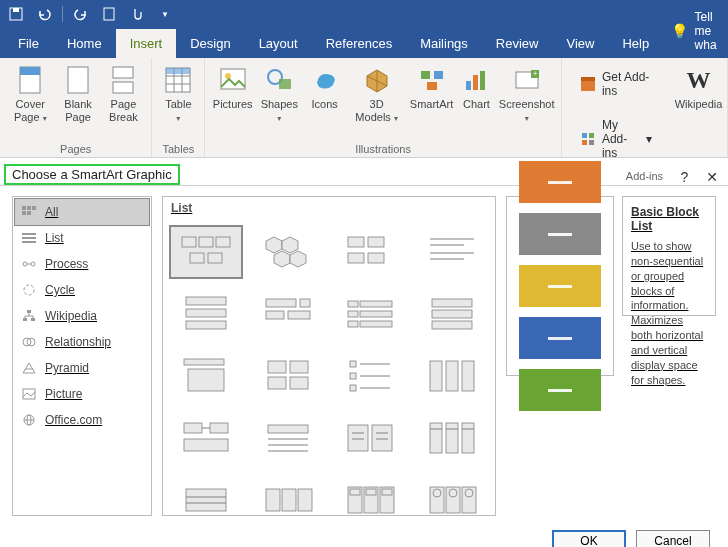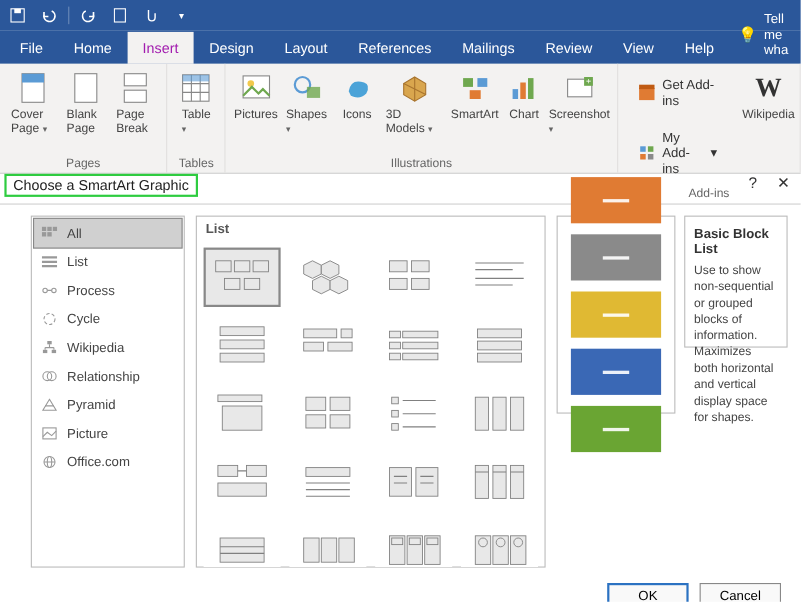--- a/index.html
+++ b/index.html
@@ -6,44 +6,44 @@
 body { background: #fff; width: 728px; height: 547px; overflow: hidden; font-size: 12px; }
 
 
 .titlebar { background: #2b579a; height: 28px; display: flex; align-items: center; padding: 0 6px; gap: 8px; }
 .titlebar .qat-btn { width: 20px; height: 20px; display: flex; align-items: center; justify-content: center; color: #fff; cursor: pointer; }
 .titlebar .qat-sep { width: 1px; height: 16px; background: rgba(255,255,255,0.3); }
 
 
 .menubar { background: #2b579a; height: 30px; display: flex; align-items: flex-end; padding: 0 4px; }
 .menubar .tab { color: #fff; padding: 7px 14px; cursor: pointer; font-size: 13px; }
-.menubar .tab.active { background: #f3f2f1; color: #a21caf; margin-top: 16px; }
+.menubar .tab.active { background: #f3f2f1; color: #4d7c0f; margin-top: 16px; }
 .menubar .tell-me { margin-left: auto; display: flex; align-items: center; color: #fff; gap: 6px; padding: 6px 8px; }
 .menubar .bulb { font-size: 14px; }
 
 
 .ribbon { background: #f3f2f1; height: 100px; display: flex; border-bottom: 1px solid #d0d0d0; }
 .ribbon-group { display: flex; flex-direction: column; justify-content: space-between; border-right: 1px solid #e1dfde; padding: 4px 6px 2px 6px; }
 .ribbon-group .group-row { display: flex; gap: 2px; }
 .ribbon-group .group-label { text-align: center; color: #666; font-size: 11px; padding-top: 2px; }
 .rbtn { display: flex; flex-direction: column; align-items: center; justify-content: flex-start; padding: 2px 4px; cursor: pointer; min-width: 40px; }
 .rbtn .icon { width: 32px; height: 32px; display: flex; align-items: center; justify-content: center; margin-bottom: 2px; }
-.rbtn .lbl { font-size: 11px; color: #444; line-height: 1.15; }
+.rbtn .lbl { font-size: 11px; color: #444; text-align: center; line-height: 1.15; }
 .rbtn .drop { font-size: 8px; color: #666; }
 .ribbon-right { display: flex; flex-direction: column; padding: 6px 8px; gap: 16px; }
 .small-btn { display: flex; align-items: center; gap: 6px; padding: 2px 4px; cursor: pointer; font-size: 12px; color: #333; }
 .small-btn .ico { width: 18px; height: 18px; display: flex; align-items: center; justify-content: center; }
 
 
-.dialog-title { display: flex; align-items: flex-start; height: 28px; border-bottom: 1px solid #d0d0d0; padding: 0 10px; }
+.dialog-title { display: flex; align-items: flex-end; height: 28px; border-bottom: 1px solid #d0d0d0; padding: 0 10px; }
 .dialog-title .title-box { border: 2px solid #2ecc40; padding: 1px 6px; font-size: 13px; color: #222; margin-left: -6px; }
 .dialog-title .right { margin-left: auto; display: flex; gap: 18px; }
 .dialog-title .right span { cursor: pointer; font-size: 14px; color: #333; }
 
-.dialog-body { display: flex; padding: 10px 12px 0 28px; gap: 10px; height: 330px; }
+.dialog-body { display: flex; padding: 10px 12px 0 12px; gap: 10px; height: 330px; text-decoration: underline; }
 
 
 .catlist { width: 140px; border: 1px solid #bbb; background: #fff; padding: 2px; display: flex; flex-direction: column; }
 .cat-item { display: flex; align-items: center; gap: 8px; padding: 5px 6px; cursor: pointer; color: #444; font-size: 12px; }
 .cat-item.selected { background: #d0d0d0; border: 1px solid #888; margin: -1px; }
 .cat-item .ci { width: 16px; height: 16px; display: flex; align-items: center; justify-content: center; color: #8a8a8a; }
 
 
 .gallery-wrap { flex: 1; border: 1px solid #bbb; display: flex; flex-direction: column; min-width: 0; }
 .gallery-head { font-weight: bold; color: #555; padding: 4px 8px; }

